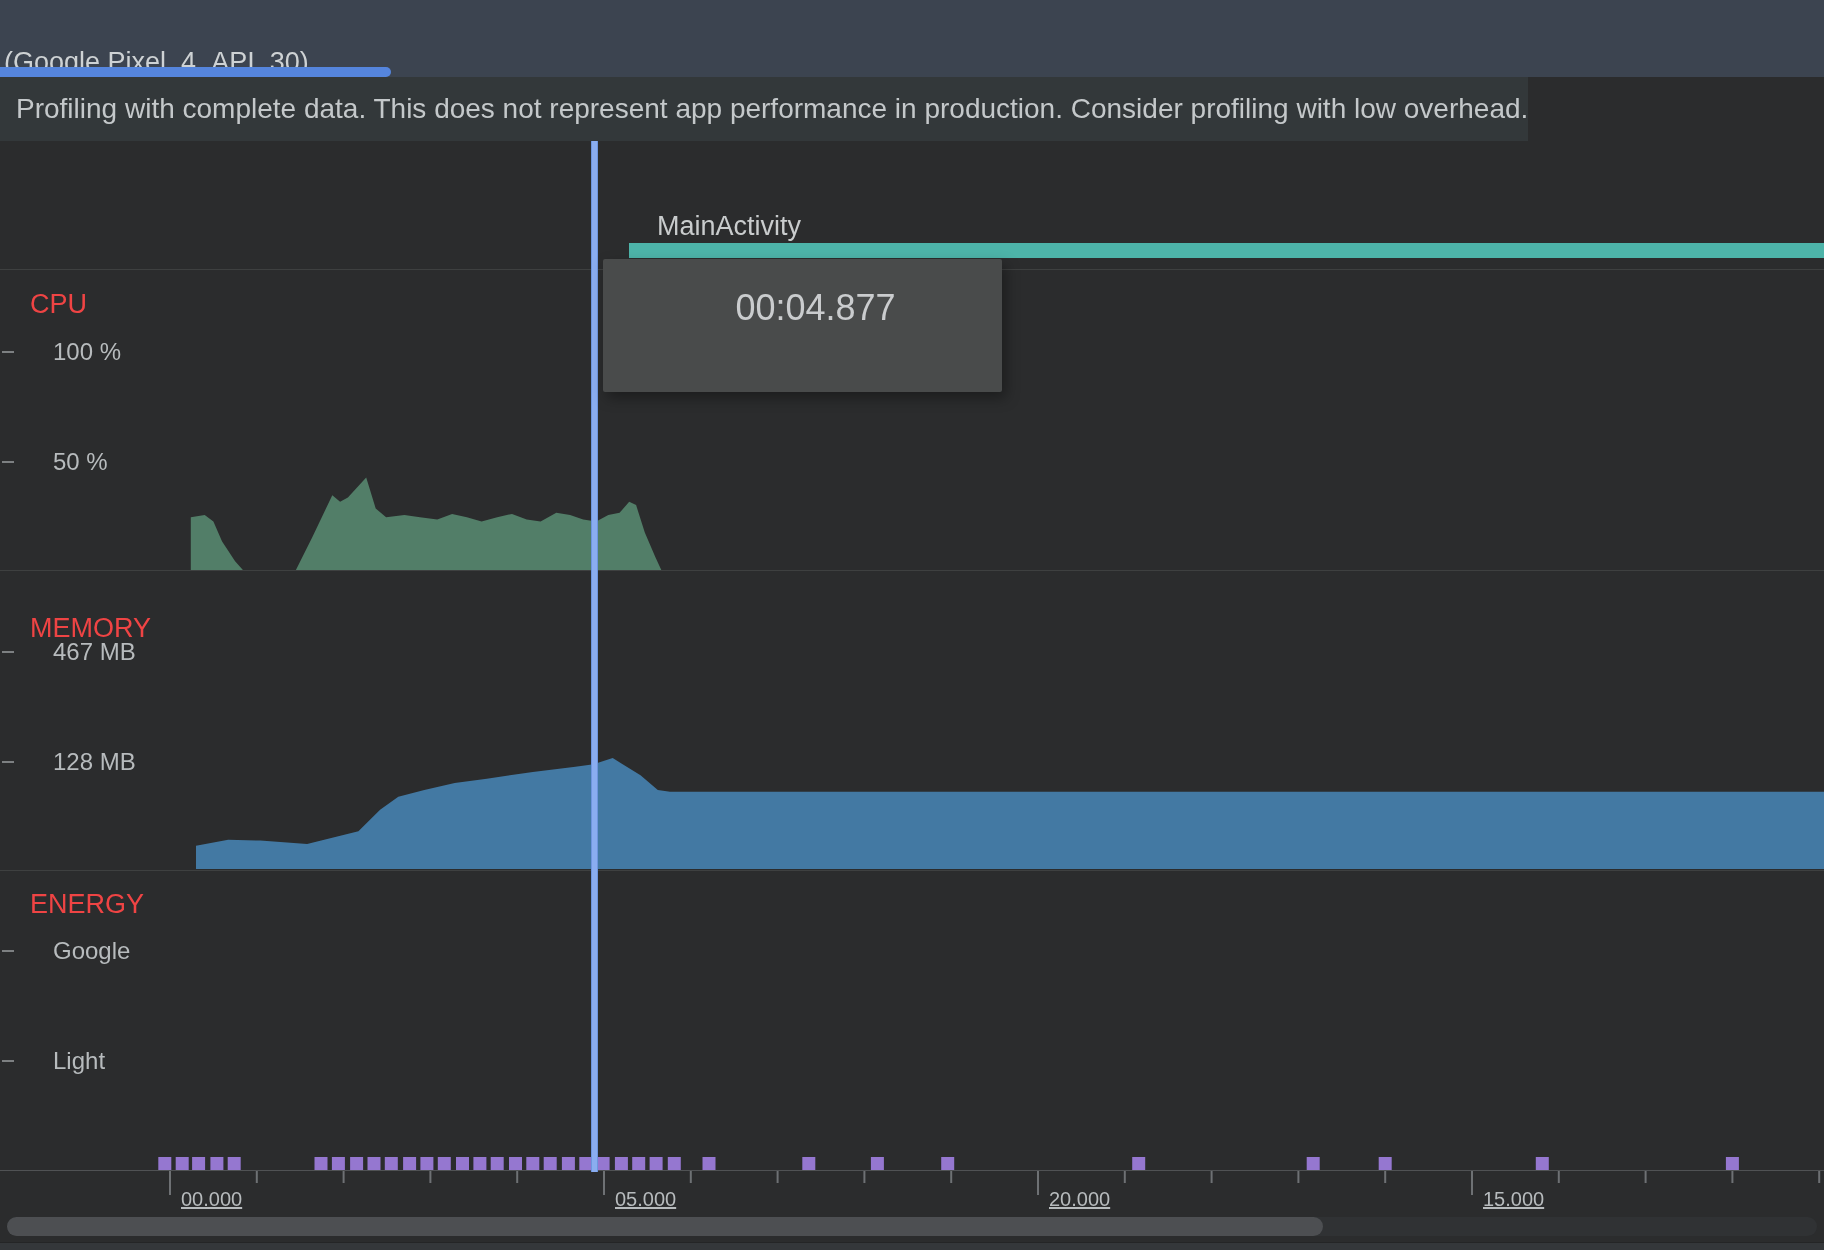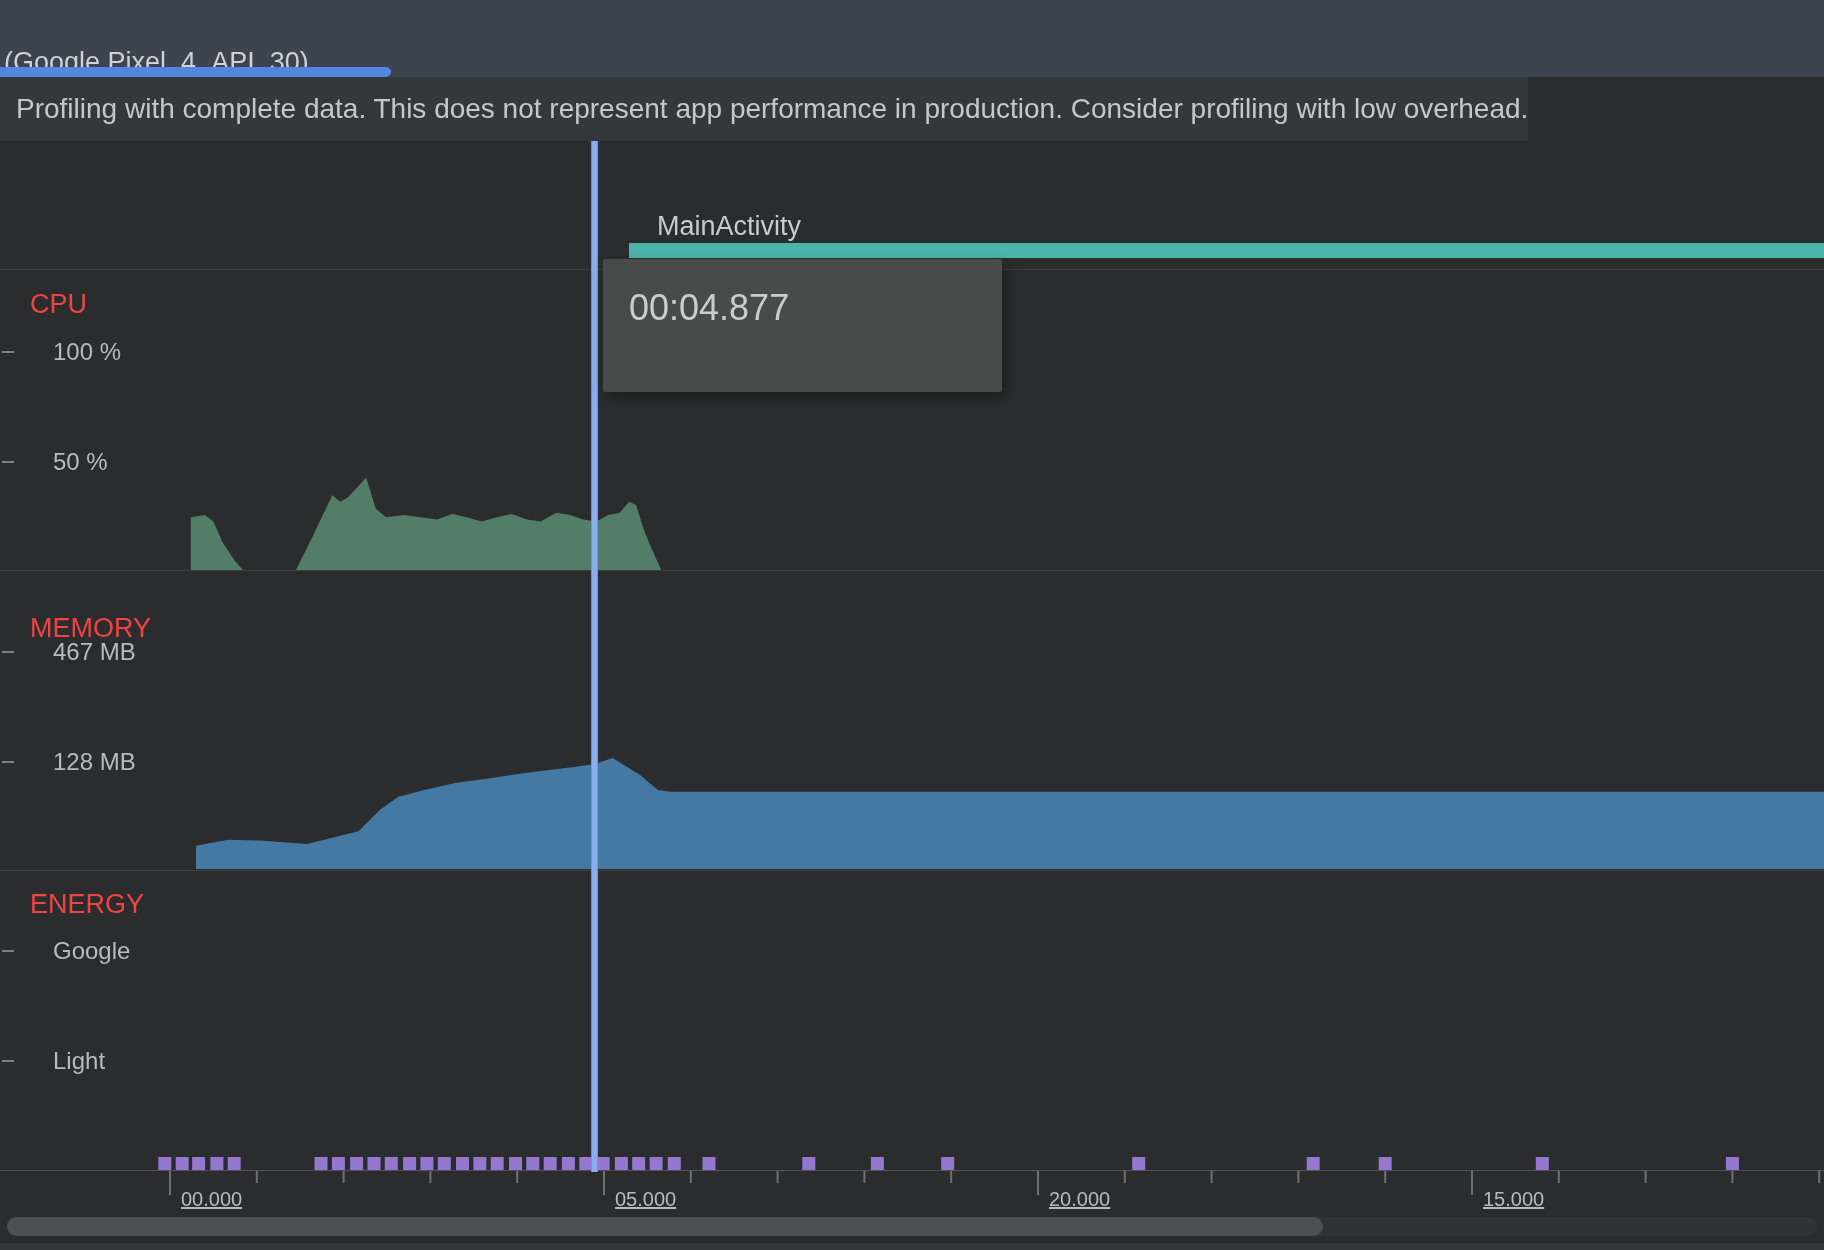--- a/index.html
+++ b/index.html
@@ -24,21 +24,21 @@
   .activity-bar{position:absolute;left:629px;top:102px;right:0;height:15px;background:#4db4a9;}
   .section-title{position:absolute;left:30px;font-size:27px;color:#ef4444;}
   .tick-row{position:absolute;left:2px;display:flex;align-items:center;transform:translateY(-50%);}
   .tick-dash{width:12px;height:2px;background:#7d8082;margin-right:12px;}
   .tick-text{font-size:24px;color:#b7bbbd;white-space:nowrap;margin-left:27px;}
   .chart-svg{position:absolute;left:0;top:0;width:1824px;height:1109px;}
   .axis-label{position:absolute;top:1047px;font-size:20px;color:#b7bbbd;white-space:nowrap;text-decoration:underline;}
   .playhead{position:absolute;left:591px;top:0;width:5px;height:1031px;background:#8aadf0;border-left:1px solid #6d95dd;border-right:1px solid #6d95dd;}
   .tooltip{position:absolute;left:603px;top:118px;width:399px;height:133px;background:#494b4b;
     border-radius:2px;box-shadow:4px 6px 14px rgba(0,0,0,0.35);}
-  .tooltip-text{padding:28px 0 0 26px;font-size:36px;color:#caccce;}
+  .tooltip-text{padding:28px 0 0 26px;font-size:36px;color:#caccce;text-align:center;}
   .scroll-track{position:absolute;left:7px;top:1076px;width:1810px;height:19px;border-radius:10px;background:#303234;}
   .scroll-thumb{position:absolute;left:7px;top:1076px;width:1316px;height:19px;border-radius:10px;background:#4d4f52;}
   .bottom-strip{position:absolute;left:0;top:1101px;width:1824px;height:8px;background:#34373a;border-top:1px solid #242526;}
 </style>
 </head>
 <body>
 
 <div class="app">
 
   <div class="tabbar">

